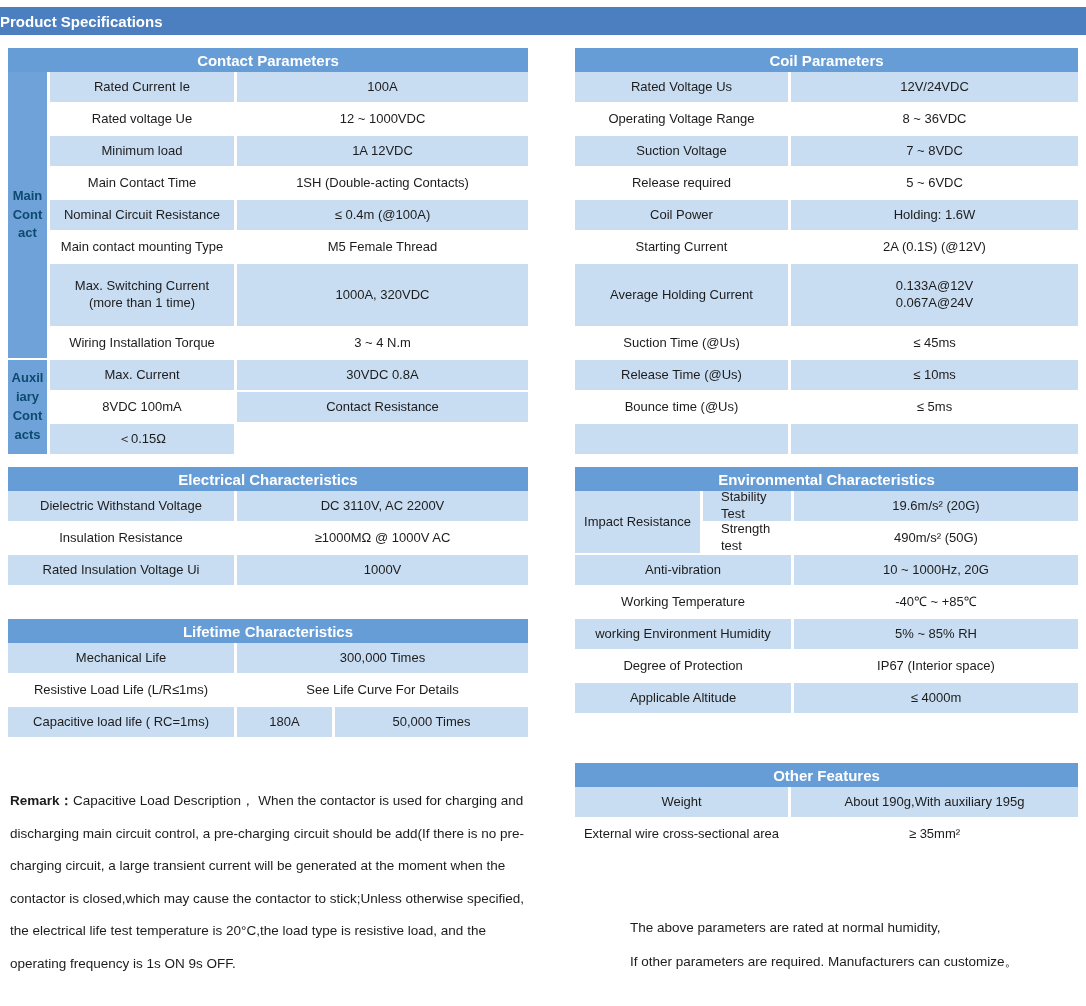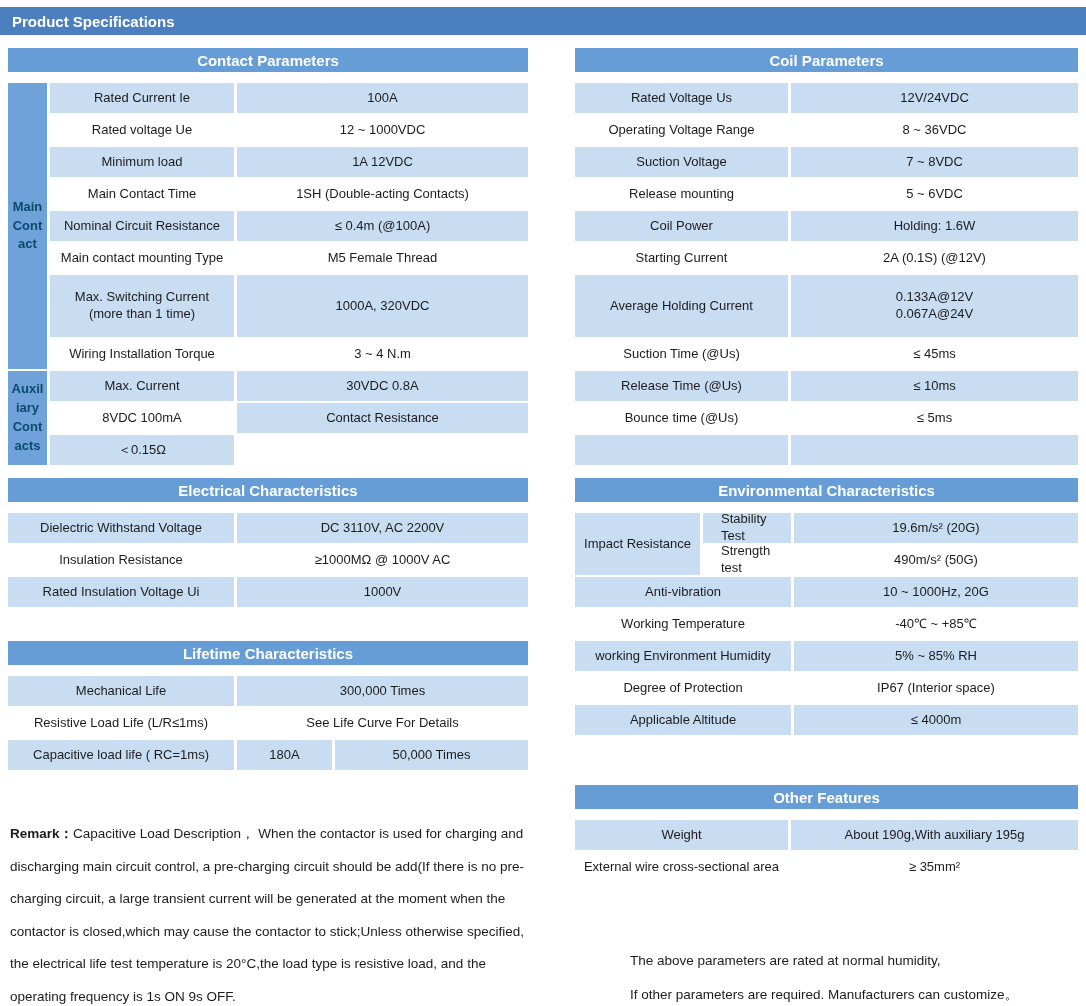--- a/index.html
+++ b/index.html
@@ -3,29 +3,29 @@
 <meta charset="utf-8">
 <style>
   html,body { margin:0; padding:0; background:#ffffff; }
   .page {
     position:relative; width:1086px; height:1006px; overflow:hidden;
     font-family:"Liberation Sans", sans-serif; color:#1c1c1c; background:#ffffff;
   }
   .title-bar {
     position:absolute; top:7px; left:0; width:1086px; height:28px;
     background:#4b7fc0; color:#ffffff; font-weight:bold; font-size:15px;
-    display:flex; align-items:center; padding-left:12px; box-sizing:border-box;
+    display:flex; align-items:center; padding-left:0; box-sizing:border-box;
   }
   .col { position:absolute; top:48px; }
   .col-left  { left:8px;  width:520px; }
   .col-right { left:575px; width:503px; }
 
   .sec-header {
     height:24px; background:#669dd6; color:#ffffff; font-weight:bold; font-size:15px;
-    display:flex; align-items:center; justify-content:center; margin-bottom:11px;
+    display:flex; align-items:center; justify-content:center; 
   }
   .mt13 { margin-top:13px; }
   .mt34 { margin-top:34px; }
   .mt50 { margin-top:50px; }
 
   .grid { display:grid; column-gap:3px; row-gap:2px; font-size:13px; }
   .cell {
     display:flex; align-items:center; justify-content:center;
     text-align:center; line-height:1.3; padding:0 4px; box-sizing:border-box;
   }
@@ -152,21 +152,21 @@
     <div class="grid coil-grid">
       <div class="cell lt">Rated Voltage Us</div>
       <div class="cell lt">12V/24VDC</div>
 
       <div class="cell">Operating Voltage Range</div>
       <div class="cell">8 ~ 36VDC</div>
 
       <div class="cell lt">Suction Voltage</div>
       <div class="cell lt">7 ~ 8VDC</div>
 
-      <div class="cell">Release mounting</div>
+      <div class="cell">Release required</div>
       <div class="cell">5 ~ 6VDC</div>
 
       <div class="cell lt">Coil Power</div>
       <div class="cell lt">Holding: 1.6W</div>
 
       <div class="cell">Starting Current</div>
       <div class="cell">2A (0.1S) (@12V)</div>
 
       <div class="cell lt">Average Holding Current</div>
       <div class="cell lt ml">0.133A@12V

